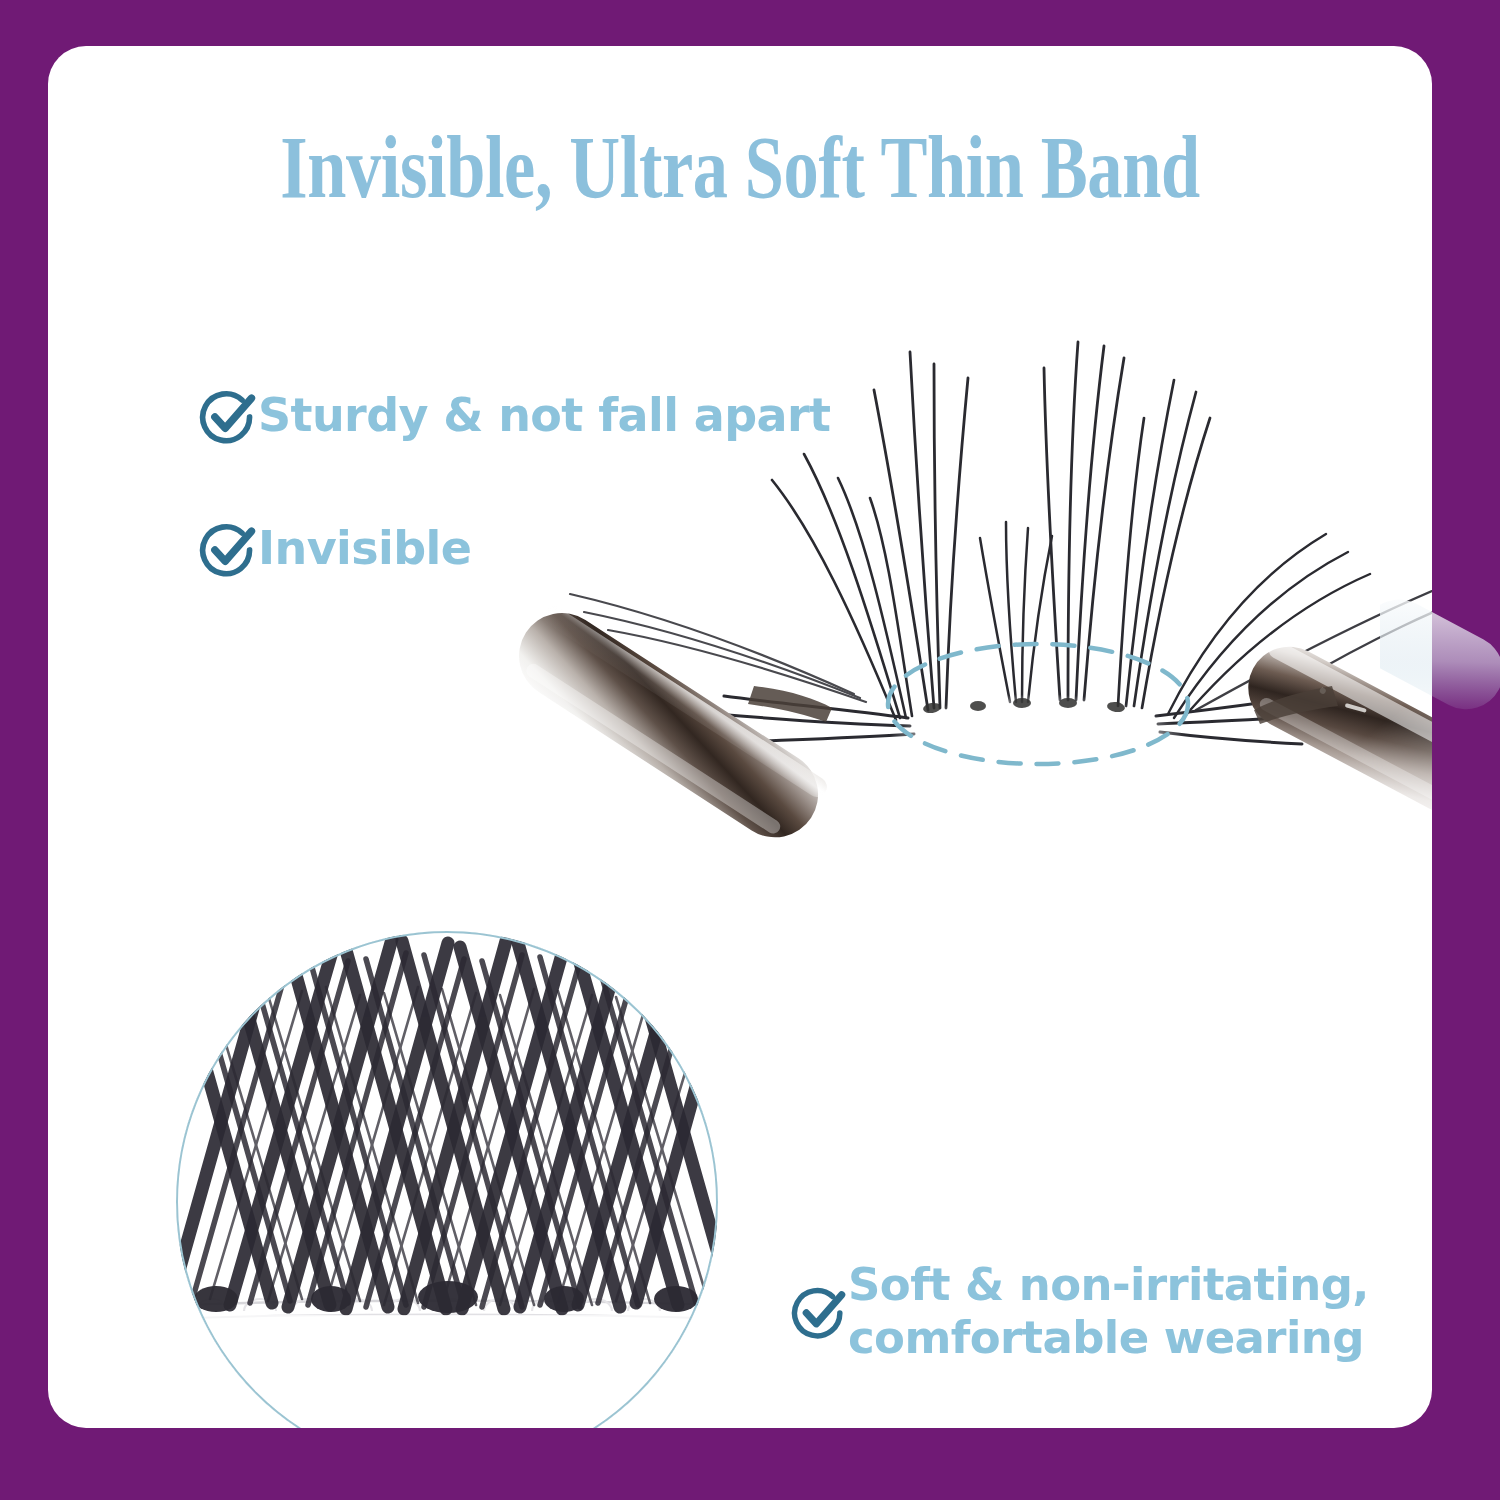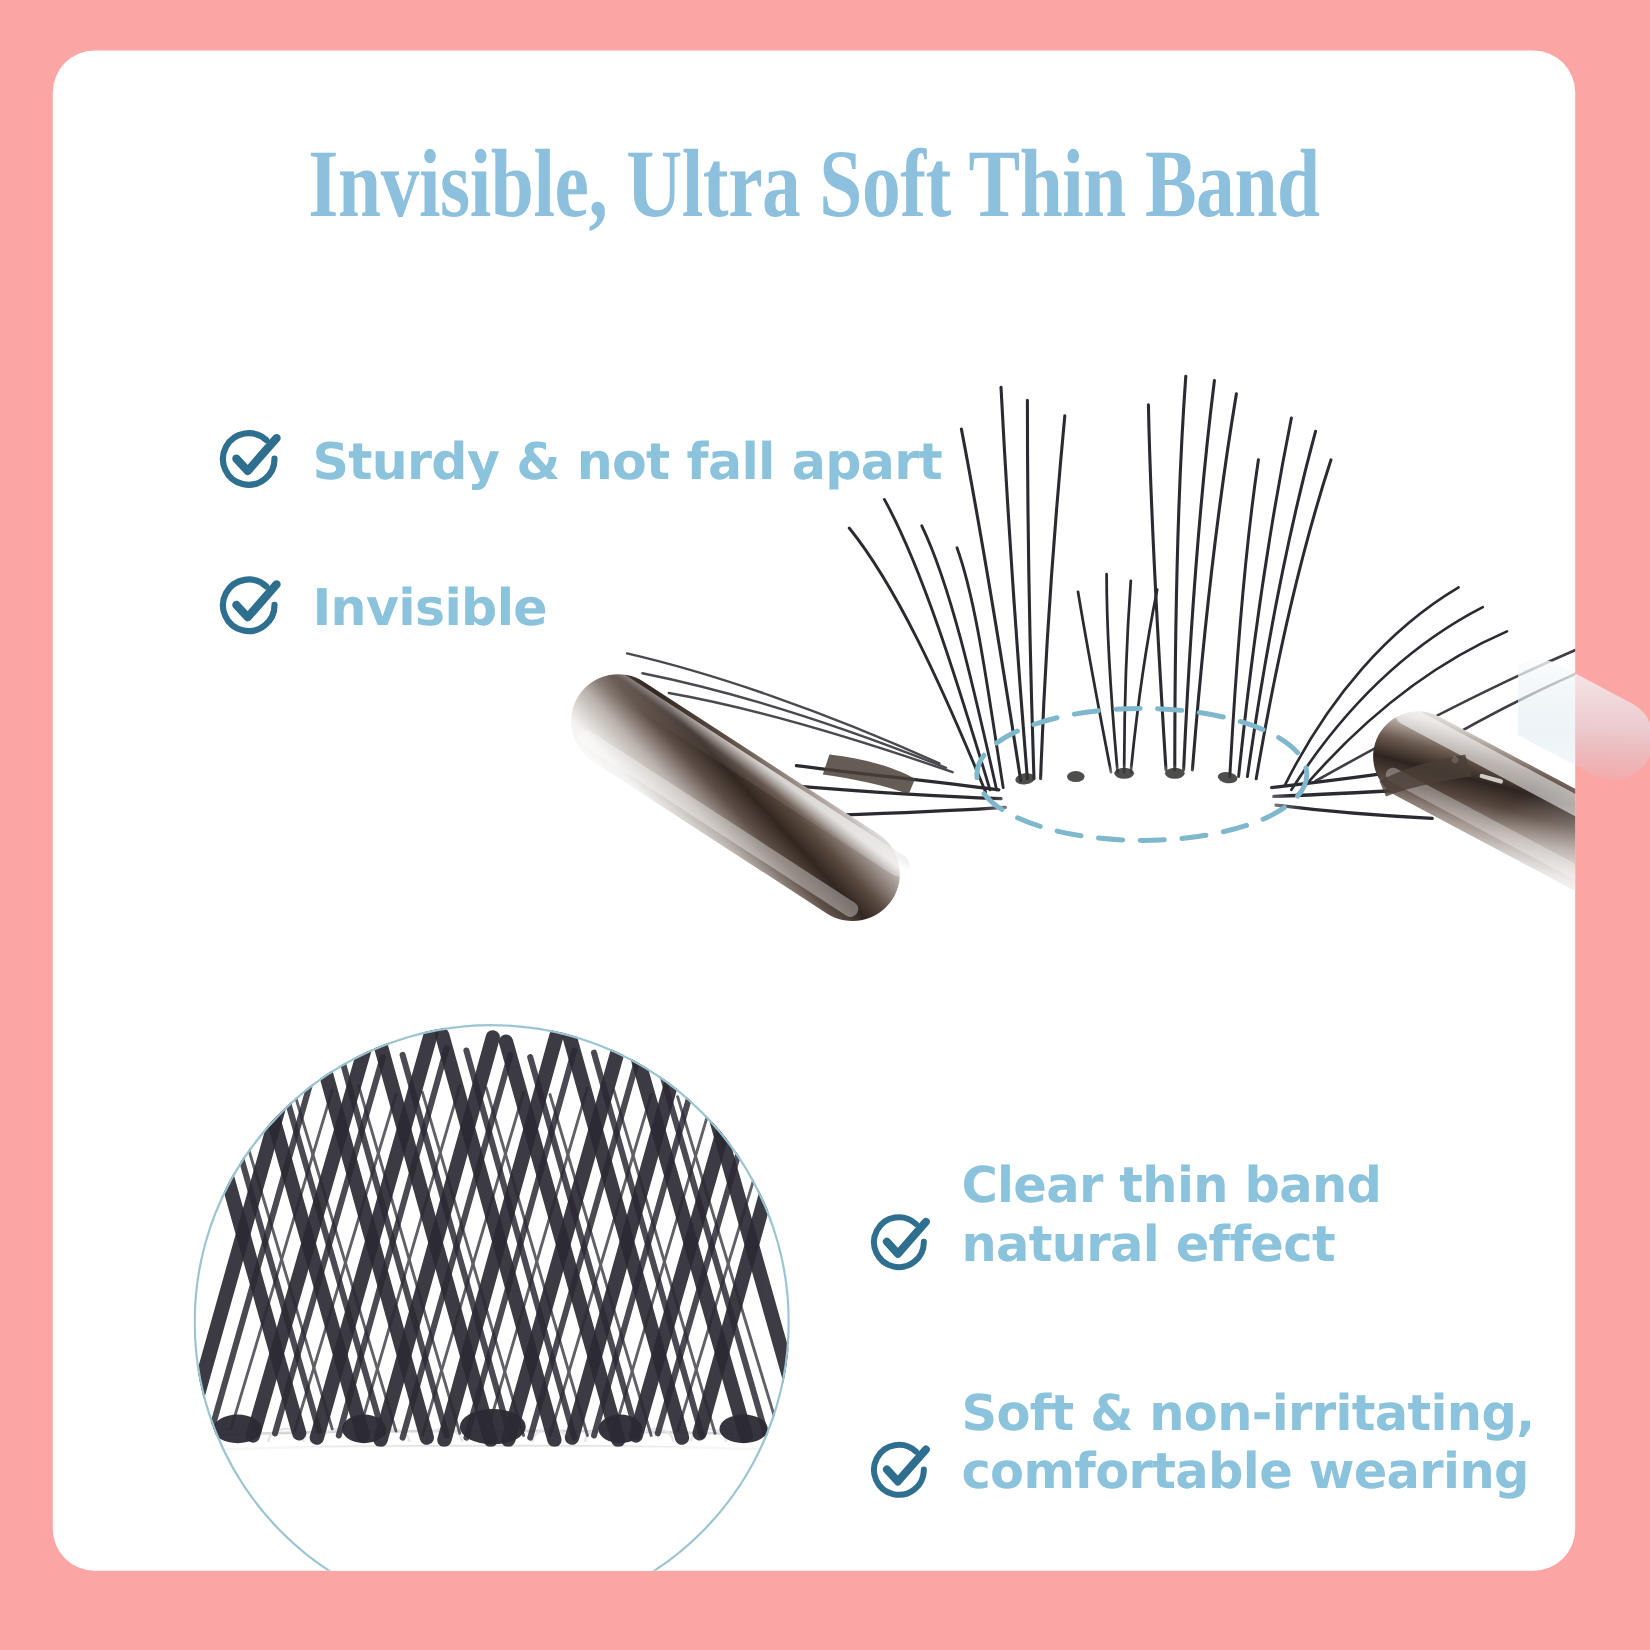--- a/index.html
+++ b/index.html
@@ -8,21 +8,21 @@
     width:1500px;height:1500px;
     background:#8CBFD6;
     font-family:"Liberation Sans", sans-serif;
     overflow:hidden;
   }
 
   
   .frame{
     position:relative;
     width:1500px;height:1500px;
-    background:#fca5a5;
+    background:#701a75;
     overflow:hidden;
   }
   .panel{
     position:absolute;
     left:48px;top:46px;
     width:1384px;height:1382px;
     background:#FFFFFF;
     border-radius:38px;
     overflow:hidden;
   }
@@ -40,22 +40,21 @@
     color:#8CC0DC;
     transform:scaleX(0.80);
     transform-origin:50% 50%;
     white-space:nowrap;
   }
 
   
   .bullet{
     position:absolute;
     display:flex;
-    align-items:flex-end;
-    gap:26px;
+    align-items:center;
   }
   .bullet .chk{
     flex:0 0 auto;
     width:60px;height:60px;
     display:block;
   }
   .bullet .txt{
     font-family:"DejaVu Sans", sans-serif;
     font-weight:700;
     font-size:46px;
@@ -388,28 +387,20 @@
     </div>
 
     <div class="bullet" id="b-reuse">
       <svg class="chk" viewBox="0 0 64 64">
         <path d="M47 15 A25 25 0 1 0 55 33" fill="none" stroke="#2E6E8E" stroke-width="6" stroke-linecap="round"></path>
         <path d="M18 33 L 29 45 L 57 13" fill="none" stroke="#2E6E8E" stroke-width="8" stroke-linecap="round" stroke-linejoin="round"></path>
       </svg>
       <span class="txt">Invisible</span>
     </div>
 
-    <div class="bullet" id="b-clear">
-      <svg class="chk" viewBox="0 0 64 64">
-        <path d="M47 15 A25 25 0 1 0 55 33" fill="none" stroke="#2E6E8E" stroke-width="6" stroke-linecap="round"></path>
-        <path d="M18 33 L 29 45 L 57 13" fill="none" stroke="#2E6E8E" stroke-width="8" stroke-linecap="round" stroke-linejoin="round"></path>
-      </svg>
-      <span class="txt">Clear thin band
-natural effect</span>
-    </div>
 
     <div class="bullet" id="b-soft">
       <svg class="chk" viewBox="0 0 64 64">
         <path d="M47 15 A25 25 0 1 0 55 33" fill="none" stroke="#2E6E8E" stroke-width="6" stroke-linecap="round"></path>
         <path d="M18 33 L 29 45 L 57 13" fill="none" stroke="#2E6E8E" stroke-width="8" stroke-linecap="round" stroke-linejoin="round"></path>
       </svg>
       <span class="txt">Soft &amp; non-irritating,
 comfortable wearing</span>
     </div>
 

